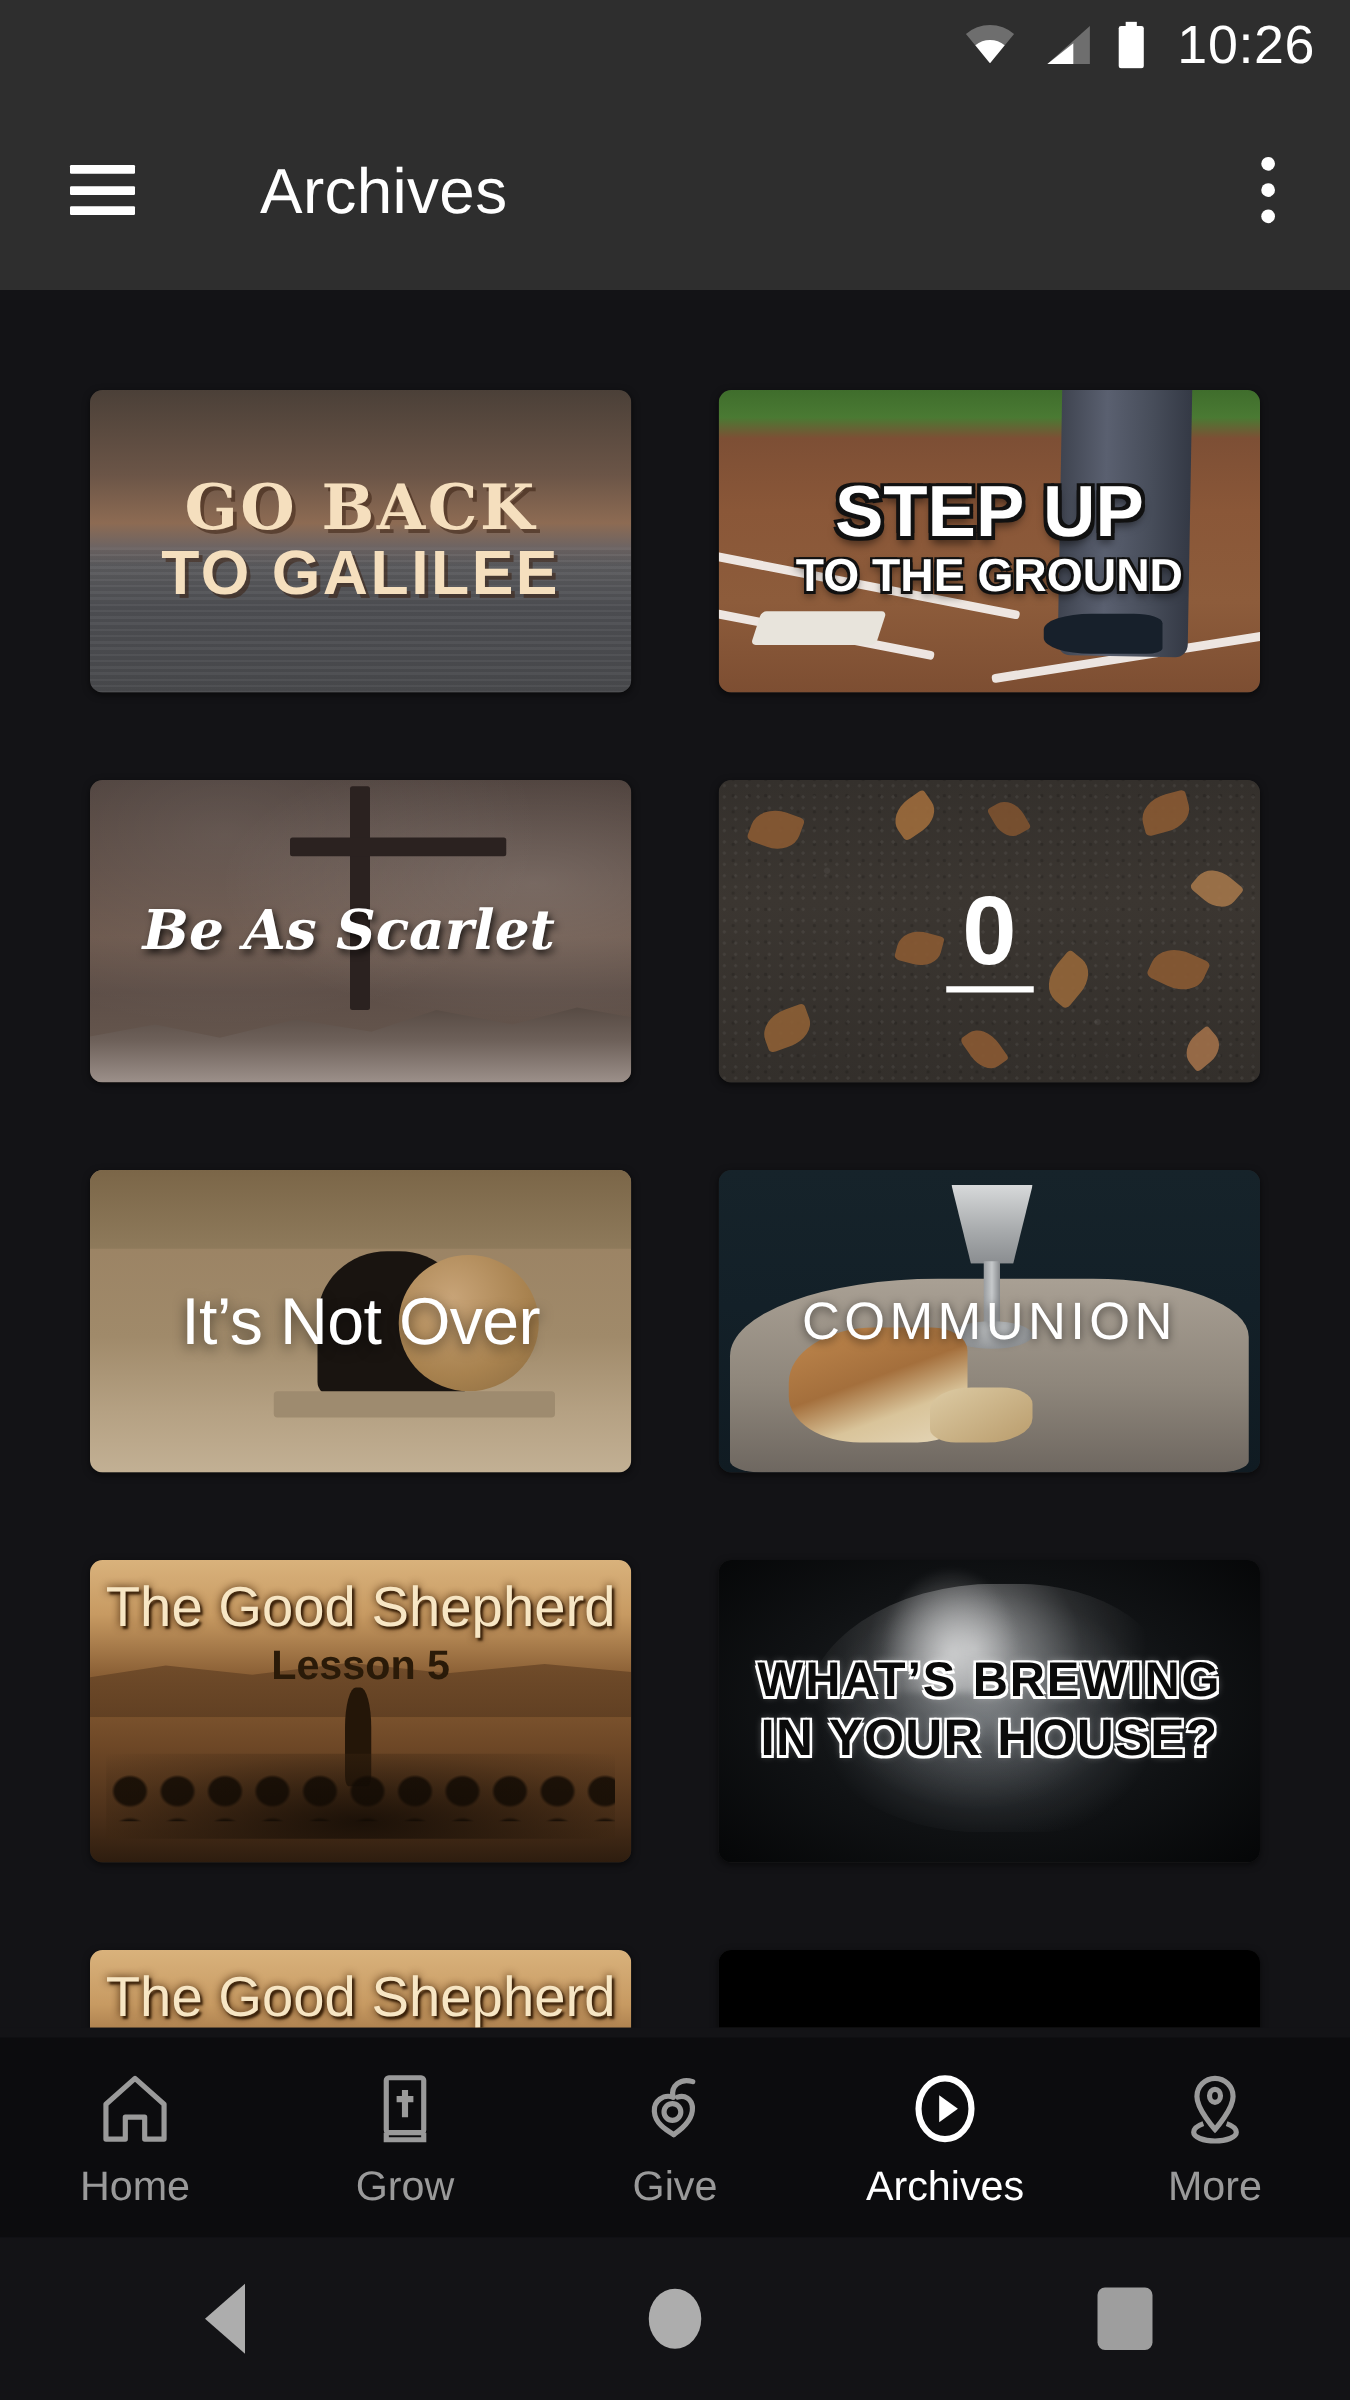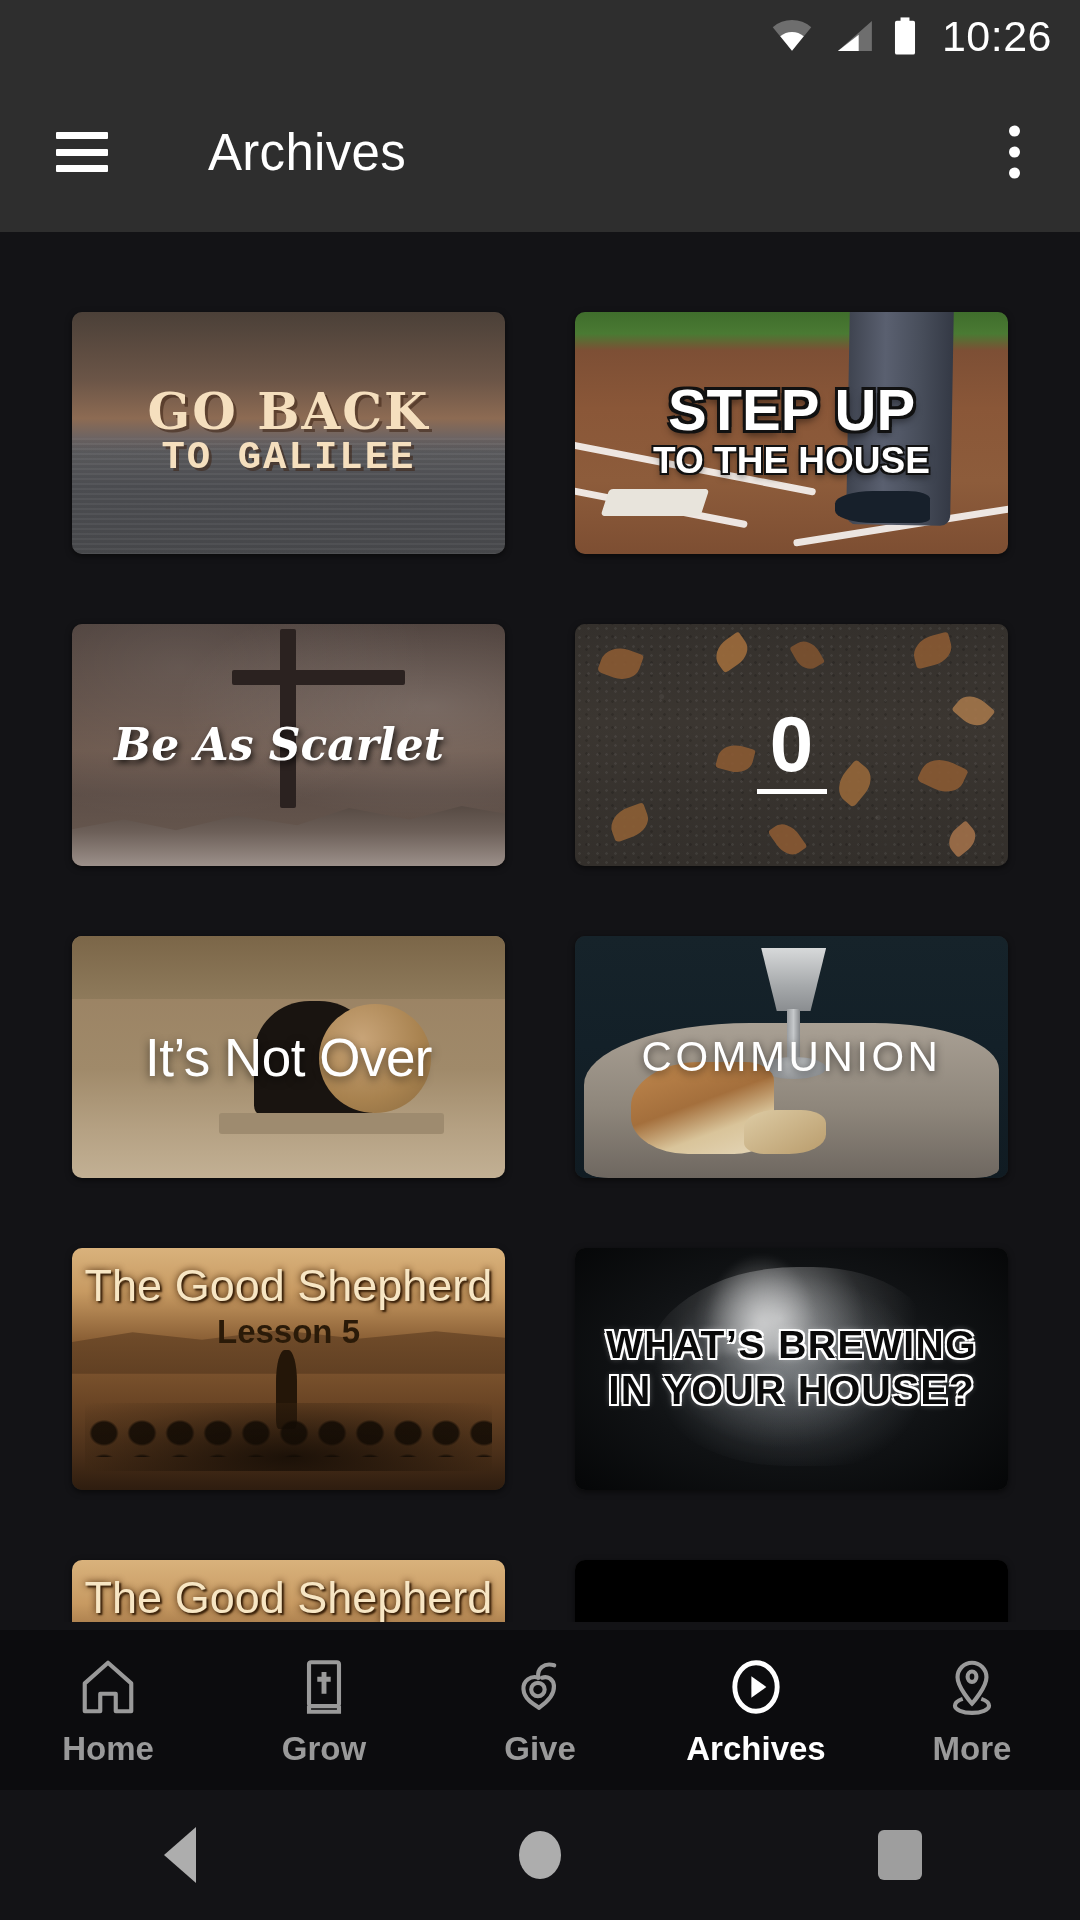--- a/index.html
+++ b/index.html
@@ -76,22 +76,22 @@
   .art-galilee::after{
     content:""; position:absolute; left:0; right:0; top:52%; bottom:0;
     background:repeating-linear-gradient(180deg, rgba(255,255,255,0.035) 0 2px, rgba(0,0,0,0.04) 2px 5px);
   }
   .t-galilee .l1 {
     font-family:"DejaVu Serif", serif; font-weight:700;
     color:#F5DFBE; font-size:50px; letter-spacing:2px; line-height:1.02;
     text-shadow:3px 3px 0 rgba(60,35,20,0.55);
   }
   .t-galilee .l2 {
-    font-family:Liberation Mono, monospace; font-weight:700;
-    color:#F5DFBE; font-size:39px; letter-spacing:2px; line-height:1.1;
+    font-family:Liberation Sans, sans-serif; font-weight:700;
+    color:#F5DFBE; font-size:50px; letter-spacing:2px; line-height:1.1;
     text-shadow:3px 3px 0 rgba(60,35,20,0.55);
   }
 
   
   .art-plate {
     background:
       linear-gradient(180deg,#3f6d2c 0%,#4a7a33 9%,#7d4f35 16%,#8a5738 40%,#8d5c3b 70%,#7d4e32 100%);
   }
   .art-plate .legs {
     position:absolute; left:63%; top:-4%; width:24%; height:92%;
@@ -306,21 +306,21 @@
   
   .art-grad { background:#000000; }
 
   
   .bottomnav {
     position:absolute; bottom:130px; left:0; width:1080px; height:160px;
     background:#0C0C0E; display:flex; align-items:center;
   }
   .navitem {
     flex:1; display:flex; flex-direction:column; align-items:center;
-    justify-content:center; gap:14px; cursor:pointer; height:100%;font-weight:bold;
+    justify-content:center; gap:14px; cursor:pointer; height:100%;
   }
   .navitem svg { display:block; }
   .navlabel { font-size:33px; color:#9A9A9A; line-height:1; }
   .navitem.active .navlabel { color:#FFFFFF; }
 
   
   .androidnav {
     position:absolute; bottom:0; left:0; width:1080px; height:130px;
     background:#131316; display:flex; align-items:center; justify-content:space-around;
   }
@@ -385,21 +385,21 @@
         <div class="card-art art-plate">
           <div class="chalk1"></div>
             <div class="chalk2"></div>
             <div class="chalk3"></div>
           <div class="plate"></div>
             <div class="legs"></div>
             <div class="shoe"></div>
         </div>
         <div class="card-label t-plate">
           <div class="l1">STEP UP</div>
-          <div class="l2">TO THE HOUSE</div>
+          <div class="l2">TO THE GROUND</div>
         </div>
       </div>
 
       <div class="card">
         <div class="card-art art-scarlet">
           <div class="cross-v"></div>
             <div class="cross-h"></div>
             <div class="rocks"></div>
         </div>
         <div class="card-label t-scarlet">

